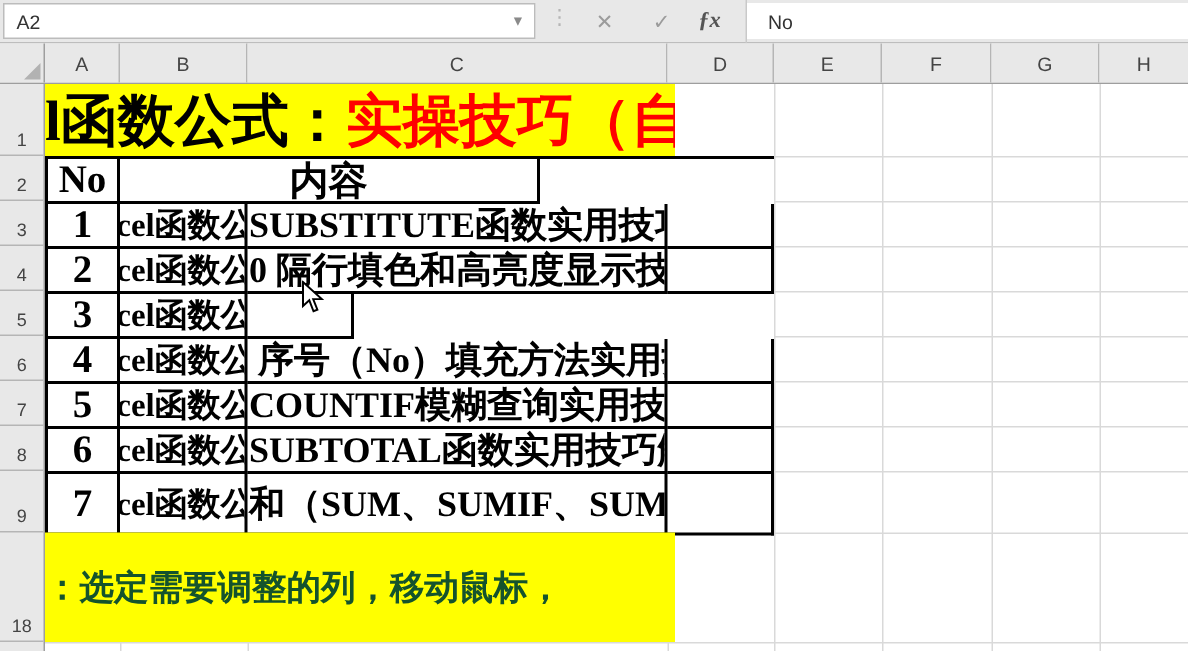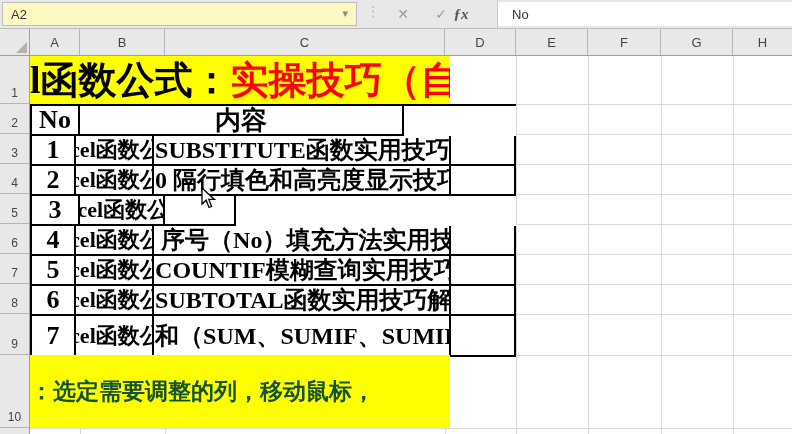--- a/index.html
+++ b/index.html
@@ -1,21 +1,21 @@
 <!DOCTYPE html>
 <html><head>
 <meta charset="utf-8">
 <style>
   html,body{margin:0;padding:0;}
   body{width:792px;height:434px;position:relative;overflow:hidden;
        font-family:"Liberation Sans",sans-serif;background:#fff;}
   
   .formula-bar{position:absolute;left:0;top:0;width:792px;height:29px;background:#e8e8e8;
                border-bottom:1px solid #bdbdbd;box-sizing:border-box;}
-  .name-box{position:absolute;left:2px;top:2px;width:355px;height:24px;background:#fef9c3;
+  .name-box{position:absolute;left:2px;top:2px;width:355px;height:24px;background:#ffffff;
             border:1px solid #bcbcbc;box-sizing:border-box;display:flex;align-items:center;
             font-size:13px;color:#333;padding-left:8px;}
   .name-box .caret{position:absolute;right:8px;top:4px;color:#8a8a8a;font-size:11px;}
   .fb-dots{position:absolute;left:366px;top:3px;color:#b5b5b5;font-size:14px;letter-spacing:0;}
   .fb-btn{position:absolute;top:3px;width:26px;height:22px;display:flex;align-items:center;
           justify-content:center;color:#9b9b9b;font-size:14px;}
   .fb-fx{font-family:"Liberation Serif",serif;font-style:italic;font-weight:bold;color:#555;font-size:15px;}
   .fb-divider{position:absolute;left:497px;top:0;width:1px;height:29px;background:#c9c9c9;}
   .formula-input{position:absolute;left:498px;top:2px;width:294px;height:24px;background:#fff;
                  display:flex;align-items:center;font-size:13px;color:#333;padding-left:14px;box-sizing:border-box;}
@@ -46,38 +46,38 @@
   
   .sheet-table{position:absolute;left:30px;top:104px;width:486px;background:#fff;z-index:2;
                border-left:2px solid #000;border-top:2px solid #000;box-sizing:border-box;
                font-family:"Liberation Serif",serif;font-weight:bold;color:#000;}
   .t-row{display:flex;height:30px;box-sizing:border-box;}
   .t-row.tall{height:41px;}
   .t-cell{border-right:2px solid #000;border-bottom:2px solid #000;box-sizing:border-box;
           display:flex;align-items:center;overflow:hidden;}
   .c-no{width:48px;justify-content:center;font-size:26px;}
   .c-author{width:85px;justify-content:center;font-size:22px;white-space:pre;}
-  .c-content{width:324px;justify-content:flex-start;font-size:24px;white-space:pre;padding-left:1px;}
+  .c-content{width:280px;justify-content:flex-start;font-size:24px;white-space:pre;padding-left:1px;}
   .c-note{width:71px;justify-content:center;font-size:26px;}
   .t-head .t-cell{font-size:26px;justify-content:center;padding-left:0;}
   
   .cursor{position:absolute;left:201px;top:187px;z-index:5;}
 </style>
 </head>
 <body>
 
 <div class="formula-bar">
   <div class="name-box">
     <span>A2</span>
     <span class="caret">▾</span>
   </div>
   <div class="fb-dots">⋮</div>
   <div class="fb-btn" style="left:390px;">✕</div>
   <div class="fb-btn" style="left:428px;">✓</div>
-  <div class="fb-btn fb-fx" style="left:448px;">ƒx</div>
+  <div class="fb-btn fb-fx" style="left:460px;">ƒx</div>
   <div class="fb-divider"></div>
   <div class="formula-input">
     <span>No</span>
   </div>
 </div>
 
 <div class="col-headers">
   <div class="select-all">
       <div class="tri"></div>
     </div>
@@ -94,21 +94,21 @@
 <div class="row-headers">
   <div class="row-h" style="height:48px;">1</div>
   <div class="row-h" style="height:30px;">2</div>
   <div class="row-h" style="height:30px;">3</div>
   <div class="row-h" style="height:30px;">4</div>
   <div class="row-h" style="height:30px;">5</div>
   <div class="row-h" style="height:30px;">6</div>
   <div class="row-h" style="height:30px;">7</div>
   <div class="row-h" style="height:30px;">8</div>
   <div class="row-h" style="height:41px;">9</div>
-  <div class="row-h" style="height:73px;">10</div>
+  <div class="row-h" style="height:73px;">18</div>
   <div class="row-h" style="height:6px;border-bottom:none;"></div>
 </div>
 
 <div>
   <div class="vline" style="left:80px;"></div>
   <div class="vline" style="left:165px;"></div>
   <div class="vline" style="left:445px;"></div>
   <div class="vline" style="left:516px;"></div>
   <div class="vline" style="left:588px;"></div>
   <div class="vline" style="left:661px;"></div>

